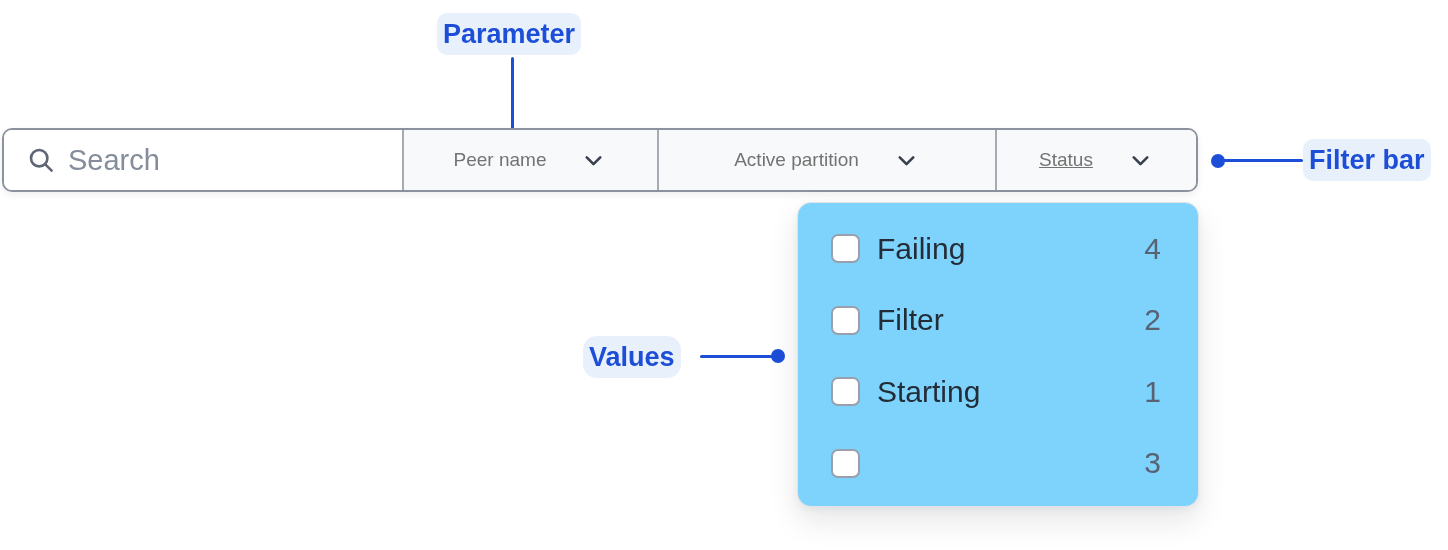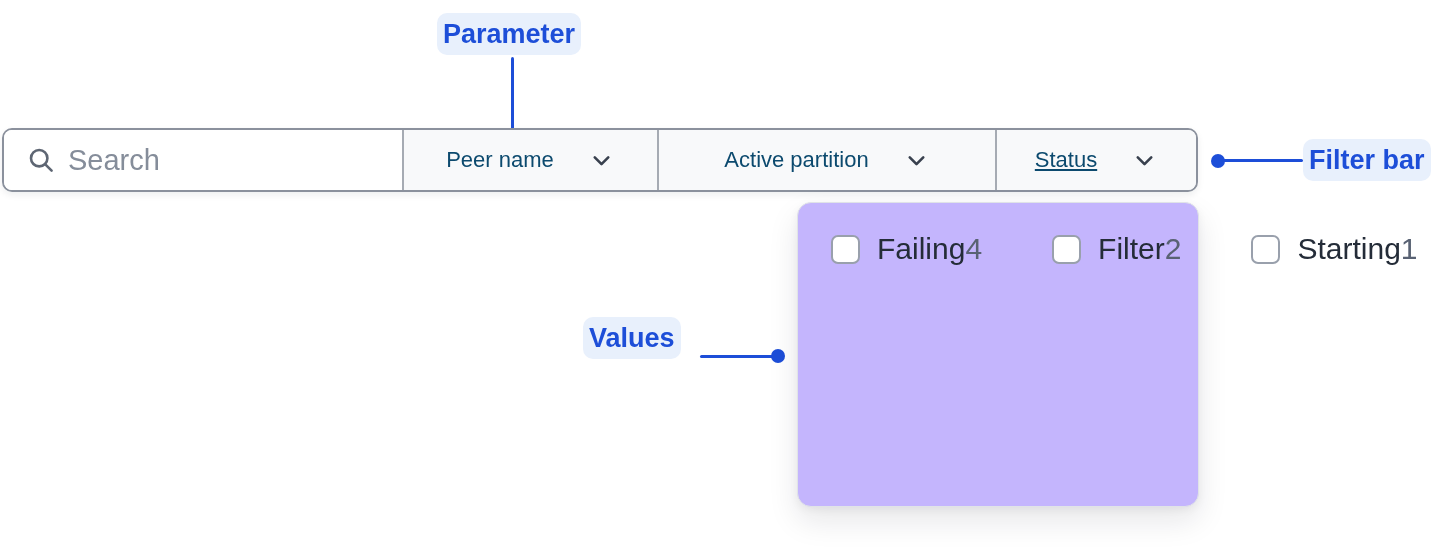--- a/index.html
+++ b/index.html
@@ -19,21 +19,21 @@
     display: inline-flex; align-items: center; justify-content: center;
     height: 42px; padding: 0 6px;
     background: #e8f0fc;
     color: #1d4ed8;
     font-size: 27px; font-weight: 600;
     border-radius: 10px;
     white-space: nowrap;
   }
   .badge-parameter { left: 437px; top: 13px; }
   .badge-filterbar { left: 1303px; top: 139px; }
-  .badge-values    { left: 583px; top: 317px; }
+  .badge-values    { left: 583px; top: 336px; border-radius: 14px; }
 
   
   .connector { position: absolute; background: #1d4ed8; border-radius: 2px; }
   .conn-parameter-line { left: 511px; top: 57px; width: 3px; height: 80px; }
   .conn-filterbar-line { left: 1222px; top: 159px; width: 81px; height: 3px; }
   .conn-values-line    { left: 700px; top: 355px; width: 74px; height: 3px; }
   .dot {
     position: absolute; width: 14px; height: 14px;
     background: #1d4ed8; border-radius: 50%;
   }
@@ -74,39 +74,39 @@
     font-size: 29px; color: #2b3340;
   }
   .search-input::placeholder { color: #858d9a; opacity: 1; }
 
   .param-section {
     display: flex; align-items: center; justify-content: center;
     gap: 34px;
     background: #f8f9fa;
     border-left: 2px solid #a6abb3;
     cursor: pointer;
-    font-size: 22px; color: #0c4a6e;
+    font-size: 19px; color: #737373;
     white-space: nowrap;
   }
   .param-peer    { flex: 0 0 255px; }
   .param-cluster { flex: 0 0 338px; }
   .param-status  { flex: 1 1 auto; border-radius: 0 8px 8px 0; text-decoration: underline; }
   .chevron { display: flex; align-items: center; }
 
   
   .dropdown-panel {
     position: absolute;
     left: 797px; top: 202px;
     width: 402px; height: 305px;
-    background: #c4b5fd;
+    background: #7dd3fc;
     border: 1px solid #e0e3e8;
     border-radius: 14px;
     box-shadow: 0 14px 30px rgba(16, 24, 40, 0.10), 0 3px 8px rgba(16, 24, 40, 0.05);
     padding: 10px 0 7px 0;
-    display: flex; 
+    display: flex; flex-direction: column;
   }
   .option-row {
     height: 72px;
     display: flex; align-items: center;
     padding: 0 37px 0 33px;
     cursor: pointer;
   }
   .checkbox {
     width: 29px; height: 29px;
     border: 2px solid #99a0ac;

